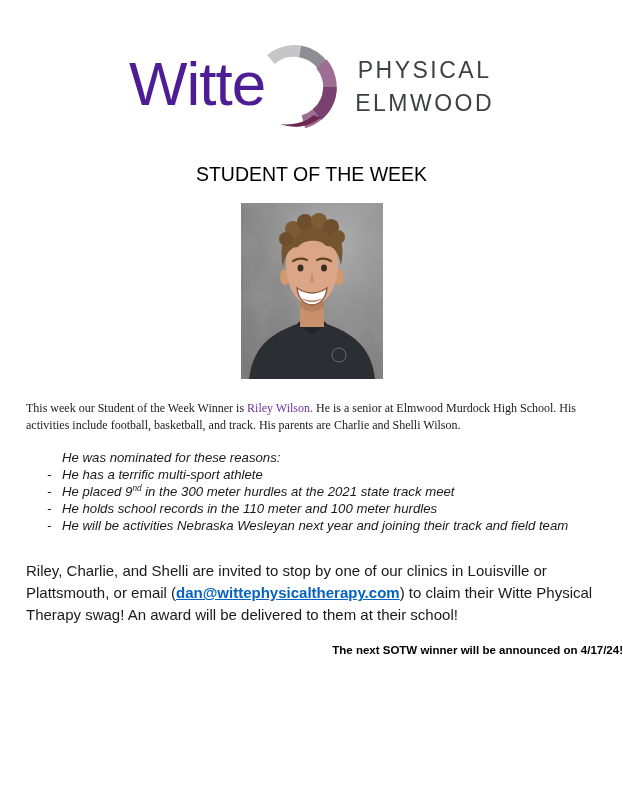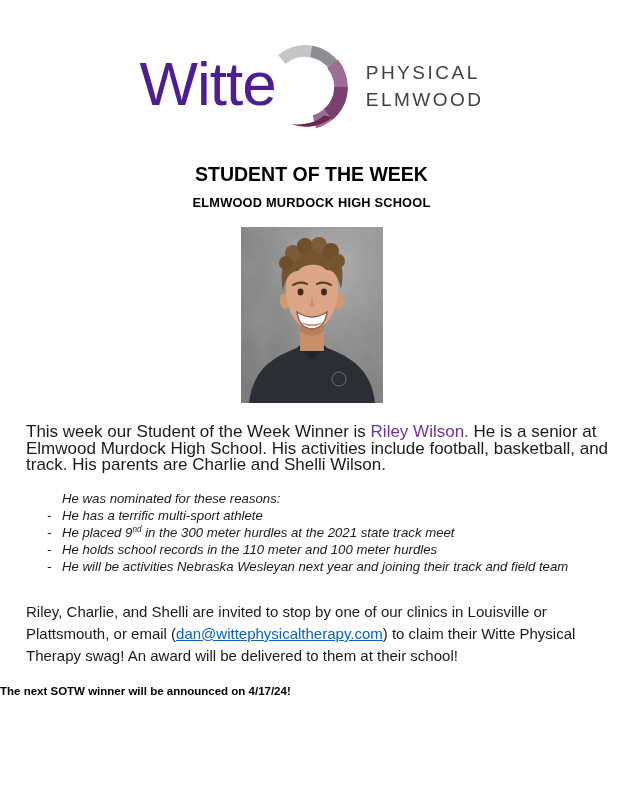--- a/index.html
+++ b/index.html
@@ -32,65 +32,65 @@
     color:#4c1d95;line-height:1;padding-bottom:6px;
   }
   .swoosh{margin-left:-16px;display:block;}
   .seg-lgray{stroke:var(--swoosh-light-gray);}
   .seg-gray{stroke:var(--swoosh-gray);}
   .seg-mauve{stroke:var(--swoosh-mauve);}
   .seg-purple{stroke:var(--swoosh-purple);}
   .seg-plum{fill:var(--swoosh-plum);}
   .brand-sub{
     margin-left:16px;
-    font-size:19px;letter-spacing:2.5px;line-height:1.42;
-    color:var(--logo-text-gray);font-weight:400;
+    font-size:23px;letter-spacing:2.5px;line-height:1.42;
+    color:var(--logo-text-gray);font-weight:400;text-align:center;
   }
 
   
   .program-title{
     margin-top:23px;text-align:center;
-    font-size:19.5px;font-weight:700;color:#000;
+    font-size:19.5px;font-weight:400;color:#000;
   }
   .student-name{
     margin-top:12px;text-align:center;
     font-size:38px;font-weight:500;letter-spacing:.5px;
     color:var(--accent-purple);
   }
   .school{
     margin-top:9px;text-align:center;
     font-size:12.8px;font-weight:700;color:#000;letter-spacing:.2px;
   }
 
   
   .photo{
     margin:17px auto 0;width:142px;height:176px;display:block;
   }
 
   
   .intro{
     margin:21px 0 0 26px;width:584px;
-    font-size:17px;line-height:16.6px;color:#1a1a1a;
+    font-size:12px;line-height:16.6px;color:#1a1a1a;font-family:Liberation Serif, serif;
   }
   .name-highlight{color:var(--accent-purple);}
   .reasons{margin:16px 0 0 47px;font-size:13.2px;line-height:17px;width:540px;font-style:italic;}
   .reasons-lead{margin-left:15px;}
   .bullet{display:flex;}
   .dash{width:15px;flex:0 0 15px;}
   .btext{flex:1;}
   sup{font-size:.62em;vertical-align:super;line-height:0;}
 
   .closing{
     margin:26px 0 0 26px;width:592px;
     font-size:15px;line-height:22px;color:#1a1a1a;
   }
-  .email-link{color:var(--link-blue);text-decoration:underline;cursor:pointer;}
+  .email-link{color:var(--link-blue);text-decoration:underline;cursor:pointer;font-weight:bold;}
 
   .footer-note{
-    margin-top:18px;text-align:left;
+    margin-top:18px;text-align:right;
     font-size:11.5px;font-weight:700;color:#000;
   }
 </style>
 </head>
 <body>
 
 <div class="page">
 
   <header class="logo-row">
     <div class="brand">Witte</div>
@@ -101,21 +101,20 @@
       <path class="seg-purple" d="M 90 60 A 40 40 0 0 1 75.7 90.6" stroke-width="15"></path>
       <path class="seg-plum" d="M 80 94 A 47 47 0 0 1 35 101.5 C 52 102.5 63 99 71.5 91.5 Z"></path>
     </svg>
     <div class="brand-sub">
       <div>PHYSICAL</div>
       <div>ELMWOOD</div>
     </div>
   </header>
 
   <div class="program-title">STUDENT OF THE WEEK</div>
-  <div class="school">ELMWOOD MURDOCK HIGH SCHOOL</div>
 
   <svg class="photo" viewBox="0 0 142 176" role="img" aria-label="School portrait of smiling student with curly brown hair wearing a dark polo on gray backdrop">
     <defs>
       <radialGradient id="bgGrad" cx="70%" cy="18%" r="95%">
         <stop offset="0%" stop-color="#a9a9a9"></stop>
         <stop offset="45%" stop-color="#8f8f8f"></stop>
         <stop offset="100%" stop-color="#787878"></stop>
       </radialGradient>
       <filter id="clouds" x="0" y="0" width="100%" height="100%">
         <feTurbulence type="fractalNoise" baseFrequency="0.035" numOctaves="3" seed="7" result="t"></feTurbulence>

